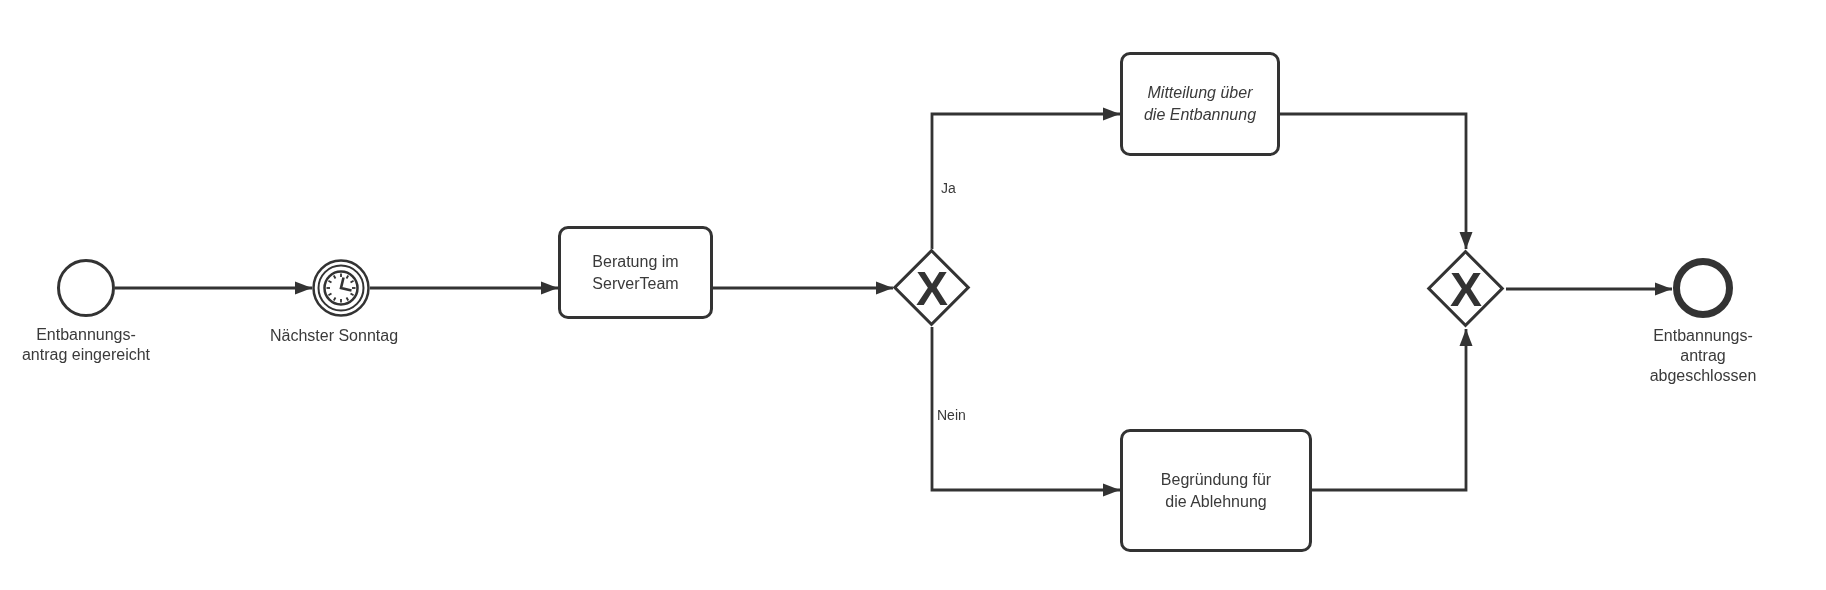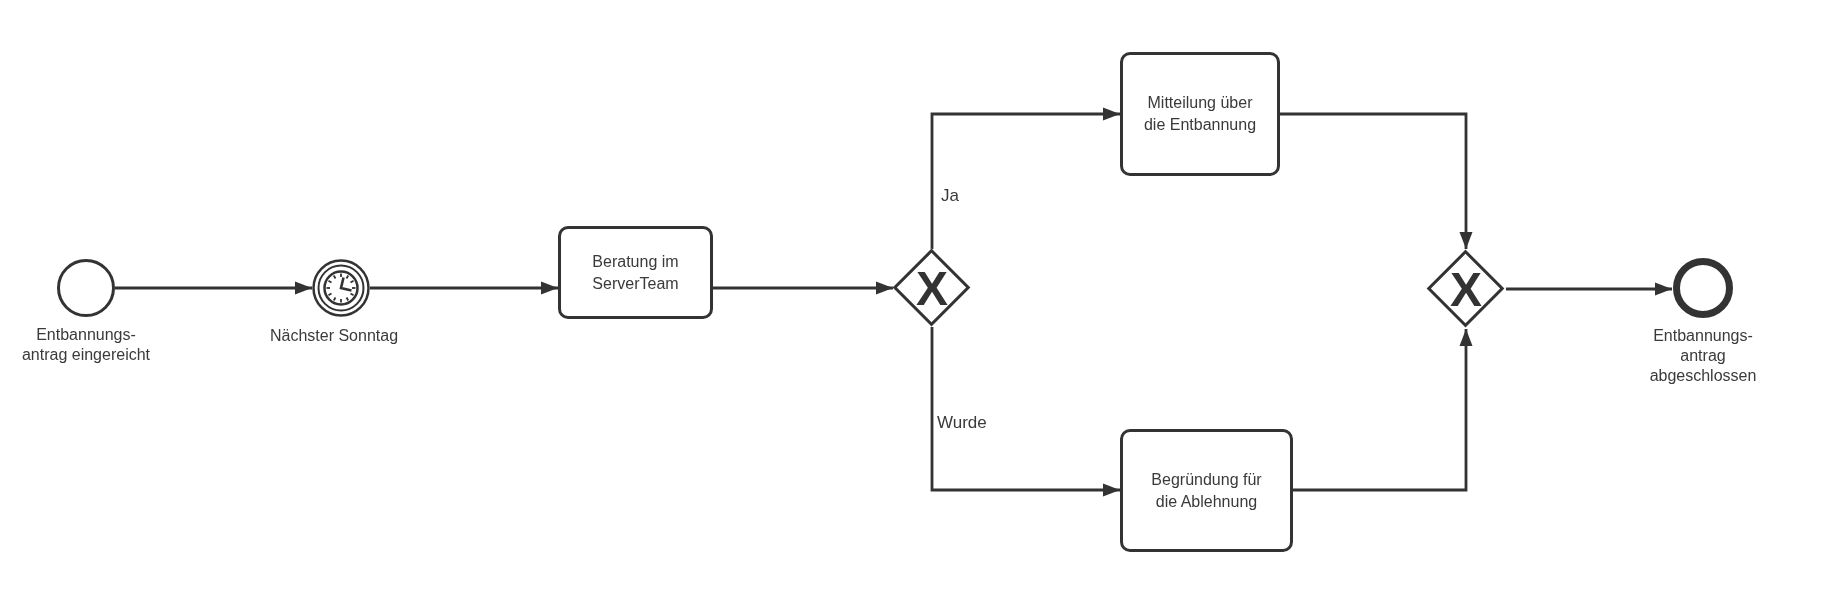--- a/index.html
+++ b/index.html
@@ -55,22 +55,22 @@
     background: #ffffff;
     display: flex;
     align-items: center;
     justify-content: center;
     text-align: center;
     font-size: 16px;
     line-height: 22px;
     white-space: pre-line;
   }
   .task-beratung    { left: 558px;  top: 226px; width: 155px; height: 93px; }
-  .task-mitteilung  { left: 1120px; top: 52px;  width: 160px; height: 124px; }
-  .task-begruendung { left: 1120px; top: 429px; width: 173px; height: 123px; }
+  .task-mitteilung  { left: 1120px; top: 52px;  width: 160px; height: 104px; font-style: italic; }
+  .task-begruendung { left: 1120px; top: 429px; width: 192px; height: 123px; }
 
   
   .gateway {
     position: absolute;
     width: 55px; height: 55px;
     border: 3px solid #333333;
     background: #ffffff;
     transform: rotate(45deg);
   }
   .gateway-split { left: 904px;  top: 260px; }
@@ -96,24 +96,23 @@
     text-align: center;
     white-space: pre-line;
     transform: translateX(-50%);
   }
   .label-start    { left: 86px;   top: 325px; }
   .label-timer    { left: 334px;  top: 326px; }
   .label-question { left: 1048px; top: 254px; line-height: 22px; }
   .label-end      { left: 1703px; top: 326px; }
   .label-branch {
     position: absolute;
-    font-size: 17px;
+    font-size: 14px;
     line-height: 20px;
     white-space: nowrap;
-    margin-top: 8px;
   }
   .label-ja   { left: 941px; top: 178px; }
   .label-nein { left: 937px; top: 405px; }
 </style>
 </head>
 <body>
 
 <div class="canvas">
 
   <svg class="connector-layer" width="1826" height="590" viewBox="0 0 1826 590" xmlns="http://www.w3.org/2000/svg">
@@ -161,21 +160,21 @@
   <div class="label label-timer">Nächster Sonntag</div>
 
   <div class="task task-beratung">
     <span>Beratung im
 ServerTeam</span>
   </div>
 
   <div class="gateway gateway-split"></div>
   <div class="gateway-marker gateway-marker-split">X</div>
   <div class="label-branch label-ja">Ja</div>
-  <div class="label-branch label-nein">Wurde</div>
+  <div class="label-branch label-nein">Nein</div>
 
   <div class="task task-mitteilung">
     <span>Mitteilung über
 die Entbannung</span>
   </div>
 
   <div class="task task-begruendung">
     <span>Begründung für
 die Ablehnung</span>
   </div>

